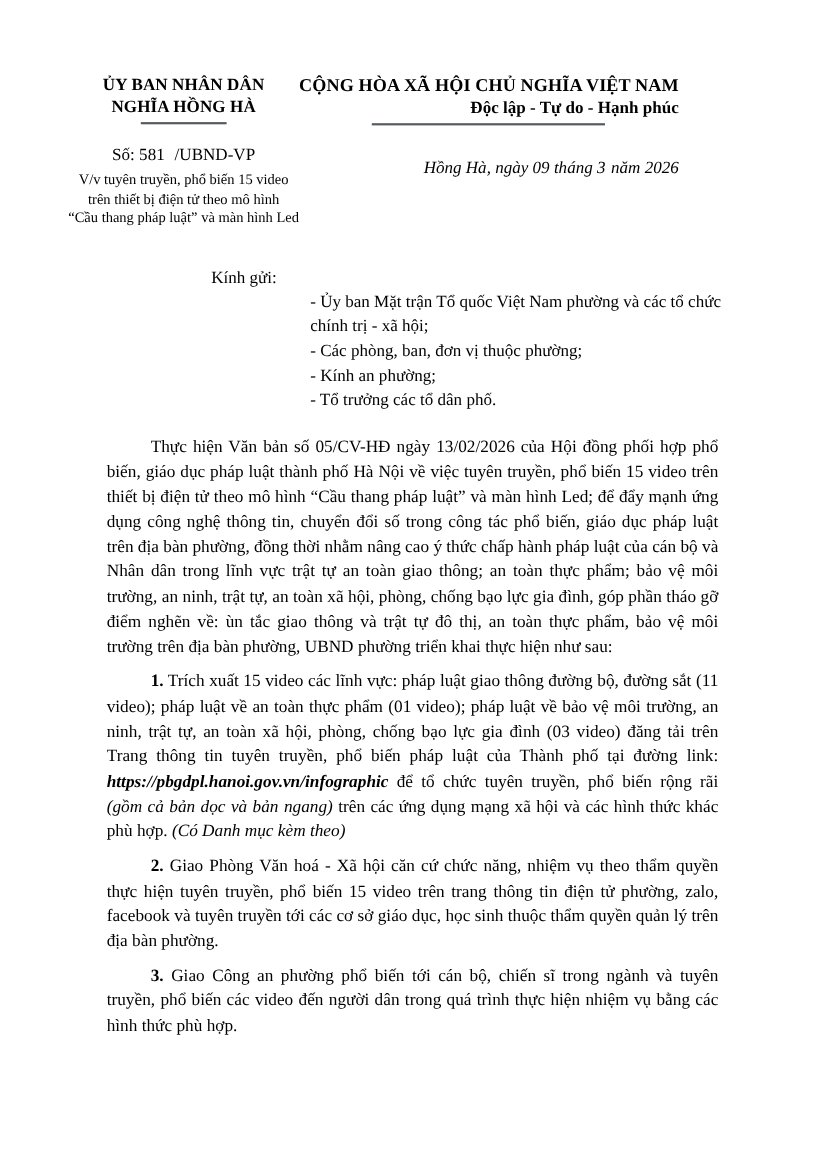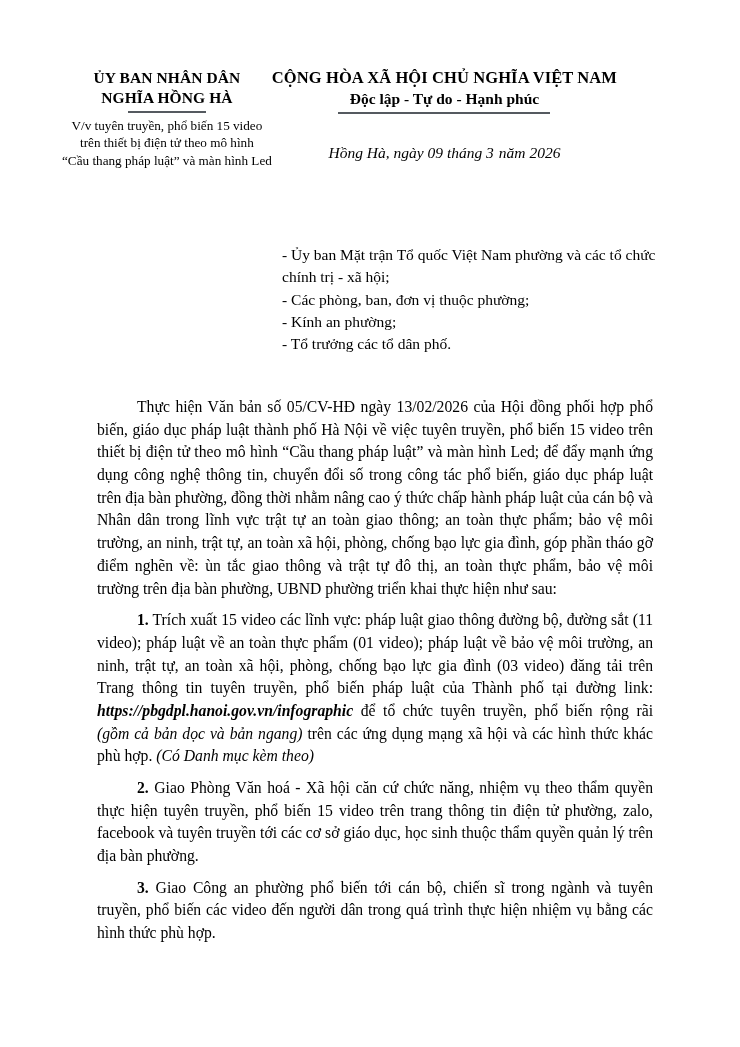--- a/index.html
+++ b/index.html
@@ -29,21 +29,21 @@
     display: flex;
     align-items: flex-start;
   }
   .hdr-left {
     width: 285px;
     margin-left: 62px;
     text-align: center;
   }
   .hdr-right {
     flex: 1;
-    text-align: center;
+    text-align: right;
     padding-right: 12px;
   }
   .org-name {
     font-weight: bold;
     font-size: 15.5px;
     line-height: 1.28;
     letter-spacing: 0.1px;
     white-space: nowrap;
   }
   .nation-name {
@@ -137,40 +137,45 @@
 
 <div class="page">
 
   <div class="header">
 
     <div class="hdr-left">
       <div class="org-name">ỦY BAN NHÂN DÂN</div>
       <div class="org-name">NGHĨA HỒNG HÀ</div>
       <div class="rule rule-left"></div>
 
+      <div class="doc-number">
+        <span>Số:</span>
+        <span>581</span><span class="num-gap"></span><span>/UBND-VP</span>
+      </div>
 
       <div class="subject">
         <div>V/v tuyên truyền, phổ biến 15 video</div>
         <div>trên thiết bị điện tử theo mô hình</div>
         <div>“Cầu thang pháp luật” và màn hình Led</div>
       </div>
     </div>
 
     <div class="hdr-right">
       <div class="nation-name">CỘNG HÒA XÃ HỘI CHỦ NGHĨA VIỆT NAM</div>
       <div class="nation-motto">Độc lập - Tự do - Hạnh phúc</div>
       <div class="rule rule-right"></div>
 
       <div class="date-line">
         <span>Hồng Hà, ngày 09 tháng 3</span><span class="sp"></span><span>năm 2026</span>
       </div>
     </div>
   </div>
 
   <div class="recipients">
+    <div class="kinh-gui">Kính gửi:</div>
     <div class="recipient-list">
       <div class="rcp">- Ủy ban Mặt trận Tổ quốc Việt Nam phường và các tổ chức chính trị - xã hội;</div>
       <div class="rcp">- Các phòng, ban, đơn vị thuộc phường;</div>
       <div class="rcp">- Kính an phường;</div>
       <div class="rcp">- Tổ trưởng các tổ dân phố.</div>
     </div>
   </div>
 
   <div class="body-text">
 

